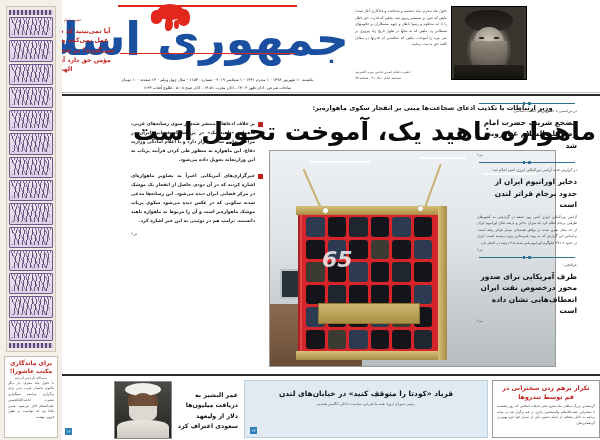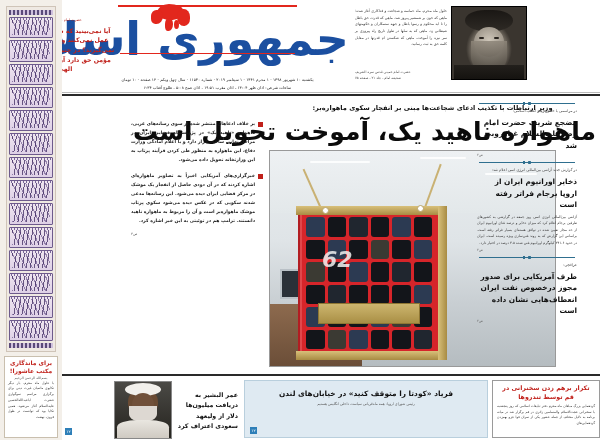--- a/index.html
+++ b/index.html
@@ -401,21 +401,21 @@
               <span class="cell b"></span>
               <span class="cell g"></span>
               <span class="cell"></span>
           </div>
           <div class="sat-label"></div>
           <div class="ant-knob" style="left:22px;top:-4px;"></div>
           <div class="ant-knob" style="right:18px;top:-6px;"></div>
         </div>
       </div>
 
-      <div class="wm-big">62</div>
+      <div class="wm-big">65</div>
     </div>
 
     <div class="lead-side">
       <div class="bullet-item">
         <span class="bsq"></span>
         <span class="btxt">بر خلاف ادعاهای منتشر شده از سوی رسانه‌های غربی، ماهواره «ناهید یک» در پژوهشگاه فضایی ایران در مراحل نهایی ساخت قرار دارد و با اعلام آمادگی وزارت دفاع، این ماهواره به منظور طی کردن فرآیند پرتاب به این وزارتخانه تحویل داده می‌شود.</span>
       </div>
       <div class="bullet-item">
         <span class="bsq"></span>
         <span class="btxt">خبرگزاری‌های آمریکایی اخیراً به تصاویر ماهواره‌ای اشاره کردند که در آن دودی حاصل از انفجار یک موشک در مرکز فضایی ایران دیده می‌شود. این رسانه‌ها مدعی شدند سکویی که در عکس دیده می‌شود سکوی پرتاب موشک ماهواره‌بر است و آن را مربوط به ماهواره ناهید دانستند. ترامپ هم در توئیتی به این خبر اشاره کرد.</span>
@@ -429,21 +429,21 @@
     <div class="rc-div"></div>
     <div>
       <div class="rc-kicker">در مراسمی با حضور رهبر انقلاب اسلامی:</div>
       <div class="rc-title">مضجع شریف حضرت امام رضا علیه‌السلام غبارروبی شد</div>
       <div class="rc-more">ص۲</div>
     </div>
 
     <div class="rc-div"></div>
     <div>
       <div class="rc-kicker">در گزارش جدید آژانس بین‌المللی انرژی اتمی اعلام شد:</div>
-      <div class="rc-title">ذخایر اورانیوم ایران از اروپا برجام فراتر رفته است</div>
+      <div class="rc-title">ذخایر اورانیوم ایران از حدود برجام فراتر لندن است</div>
       <div class="rc-body">آژانس بین‌المللی انرژی اتمی روز جمعه در گزارشی به کشورهای طرفین برجام اعلام کرد که میزان ذخایر و درصد غنای اورانیوم ایران از حد مجاز تعیین شده در توافق هسته‌ای بسیار فراتر رفته است. براساس این گزارش که به روند غنی‌سازی ویژه رسیده است، ایران در حدود ۲۴۱.۶ کیلوگرم اورانیوم غنی شده ۴.۵ درصد در اختیار دارد.</div>
       <div class="rc-more">ص۲</div>
     </div>
 
     <div class="rc-div"></div>
     <div>
       <div class="rc-kicker">عراقچی:</div>
       <div class="rc-title">طرف آمریکایی برای صدور مجوز درخصوص نفت ایران انعطاف‌هایی نشان داده است</div>
       <div class="rc-more">ص۲</div>
     </div>

